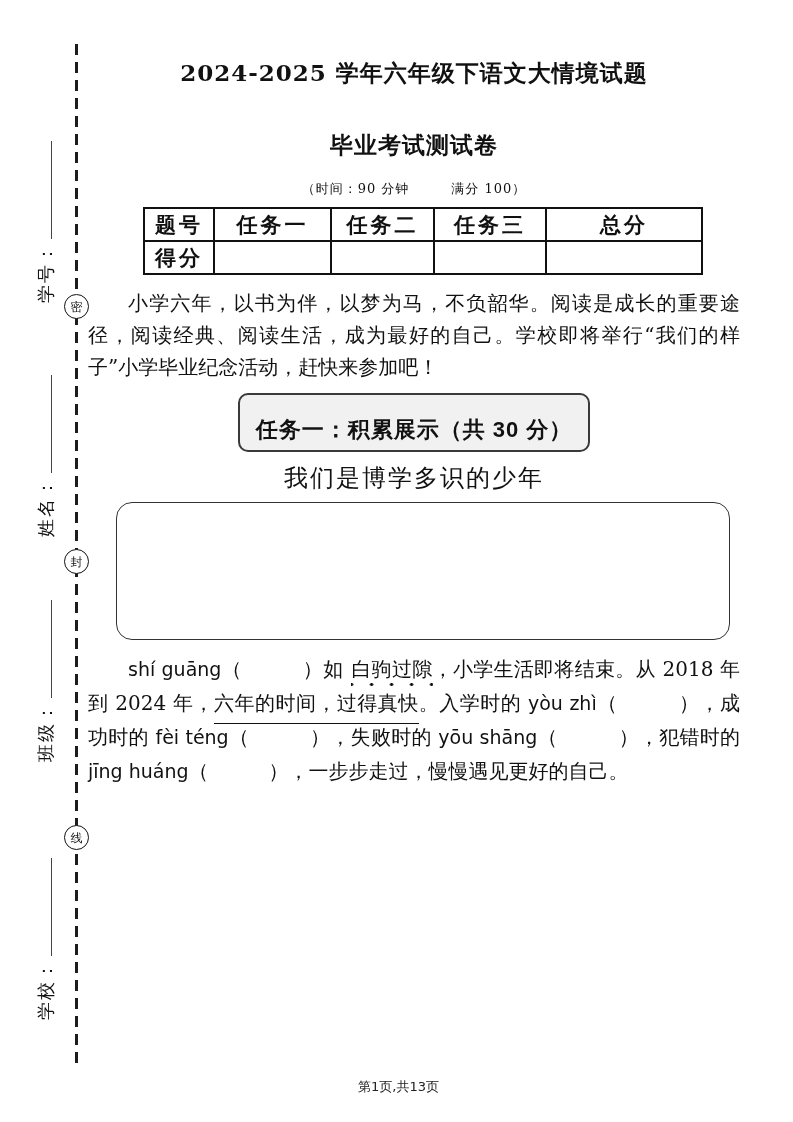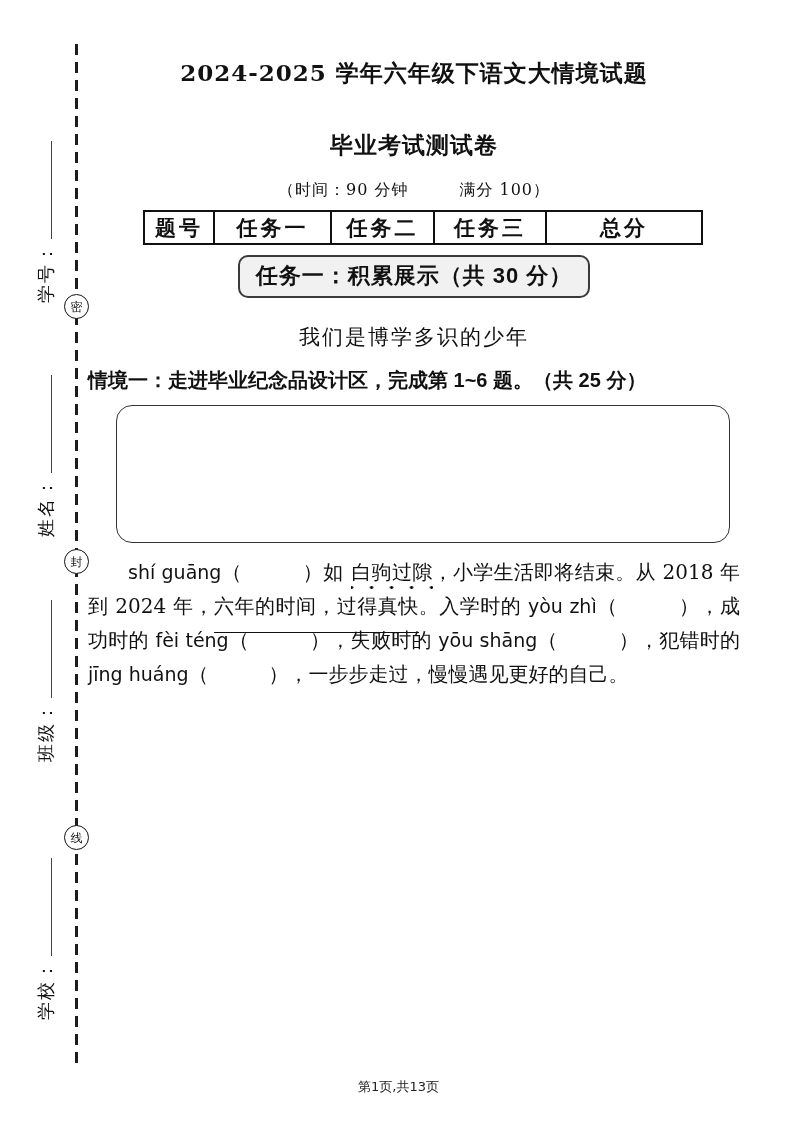--- a/index.html
+++ b/index.html
@@ -29,56 +29,56 @@
     display:inline-block; width:98px; height:4px;
     border-bottom:1.5px solid #444; margin-left:4px;
   }
   
   .content { position:absolute; left:88px; top:0; width:652px; }
   .title {
     margin:52px 0 0 0; text-align:center; font-size:23px; line-height:42px;
     font-weight:800; letter-spacing:1px; font-family:"DejaVu Serif", serif;
   }
   .t2 { margin-top:30px; }
-  .meta { margin-top:14px; text-align:center; font-size:16px; letter-spacing:1px; }
+  .meta { margin-top:14px; text-align:center; font-size:13px; letter-spacing:1px; }
   table.score-table {
     margin:9px 0 0 55px; border-collapse:collapse; table-layout:fixed;
     font-size:21px; font-weight:700; text-align:center;
   }
   table.score-table td { border:2px solid #111; height:31px; letter-spacing:3px; padding:0; }
   .intro {
     margin:12px 0 0 0; font-size:20px; line-height:32px;
     text-indent:2em; text-align:justify;
   }
   .banner-wrap { margin-top:10px; text-align:center; }
   .banner {
-    display:inline-block; padding:4px 16px 5px 16px;
+    display:inline-block; padding:20px 16px 5px 16px;
     border:2px solid #3a3a3a; border-radius:10px; background:#f1f1f1;
     font-family:"Liberation Sans", sans-serif; font-weight:700; font-size:22px;
     letter-spacing:1px;
   }
-  .subtitle { margin-top:25px; text-align:center; font-size:21px; letter-spacing:2px; }
+  .subtitle { margin-top:10px; text-align:center; font-size:24px; letter-spacing:2px; }
   .stem {
     margin:10px 0 0 0; font-family:"Liberation Sans", sans-serif;
     font-weight:700; font-size:20px; line-height:34px; text-align:justify;
   }
   .scenario { margin-top:12px; }
   .kai { margin:4px 0 0 0; font-size:20px; line-height:33px; text-indent:2em; text-align:justify; }
   .answer-box {
     margin:8px 0 12px 28px; width:612px; height:136px;
     border:1.6px solid #333; border-radius:16px; background:#fff;
   }
   .body-par { margin:6px 0 0 0; font-size:20px; line-height:34px; text-indent:2em; text-align:justify; }
   .pinyin { font-family:"DejaVu Sans", sans-serif; font-size:0.95em; }
   .em-dots {
     padding-bottom:6px;
     background-image:radial-gradient(circle, #111 1.4px, transparent 1.9px);
     background-size:1em 5px; background-repeat:repeat-x; background-position:center bottom;margin-left:8px;
   }
-  .uline { border-bottom:1.5px solid #111; padding-bottom:14px;margin-top:23px; }
+  .uline { border-bottom:1.5px solid #111; padding-bottom:8px;margin-top:23px; }
   .footer {
     position:absolute; left:4px; right:0; top:1078px; text-align:center;
     font-size:13px; font-family:"DejaVu Sans", sans-serif; color:#222;
   }
 </style>
 </head>
 <body>
 
 <div class="page">
 
@@ -116,31 +116,38 @@
           <col style="width:156px">
       </colgroup>
       <tbody>
           <tr>
         <td>题号</td>
         <td>任务一</td>
         <td>任务二</td>
         <td>任务三</td>
         <td>总分</td>
       </tr>
+      <tr>
+        <td>得分</td>
+        <td></td>
+        <td></td>
+        <td></td>
+        <td></td>
+      </tr>
     </tbody>
       </table>
 
+    <p class="intro">小学六年，以书为伴，以梦为马，不负韶华。阅读是成长的重要途径，阅读经典、阅读生活，成为最好的自己。学校即将举行“我们的样子”小学毕业纪念活动，赶快来参加吧！</p>
 
     <div class="banner-wrap">
       <span class="banner">任务一：积累展示（共 30 分）</span>
     </div>
 
     <div class="subtitle">我们是博学多识的少年</div>
 
-    <div class="stem scenario">情境一：走进毕业纪念品设计区，完成第 1~6 题。（共 25 分）</div>
 
 
     <div class="answer-box"></div>
 
     <p class="body-par"><span class="pinyin">shí guāng</span><span>（　　　）如</span><span class="em-dots">白驹过隙</span><span>，小学生活即将结束。从 2018 年到 2024 年，</span><span class="uline">六年的时间，过得真快</span><span>。入学时的 </span><span class="pinyin">yòu zhì</span><span>（　　　），成功时的 </span><span class="pinyin">fèi téng</span><span>（　　　），失败时的 </span><span class="pinyin">yōu shāng</span><span>（　　　），犯错时的 </span><span class="pinyin">jīng huáng</span><span>（　　　），一步步走过，慢慢遇见更好的自己。</span></p>
 
   </div>
 
   <div class="footer">第1页,共13页</div>
 

